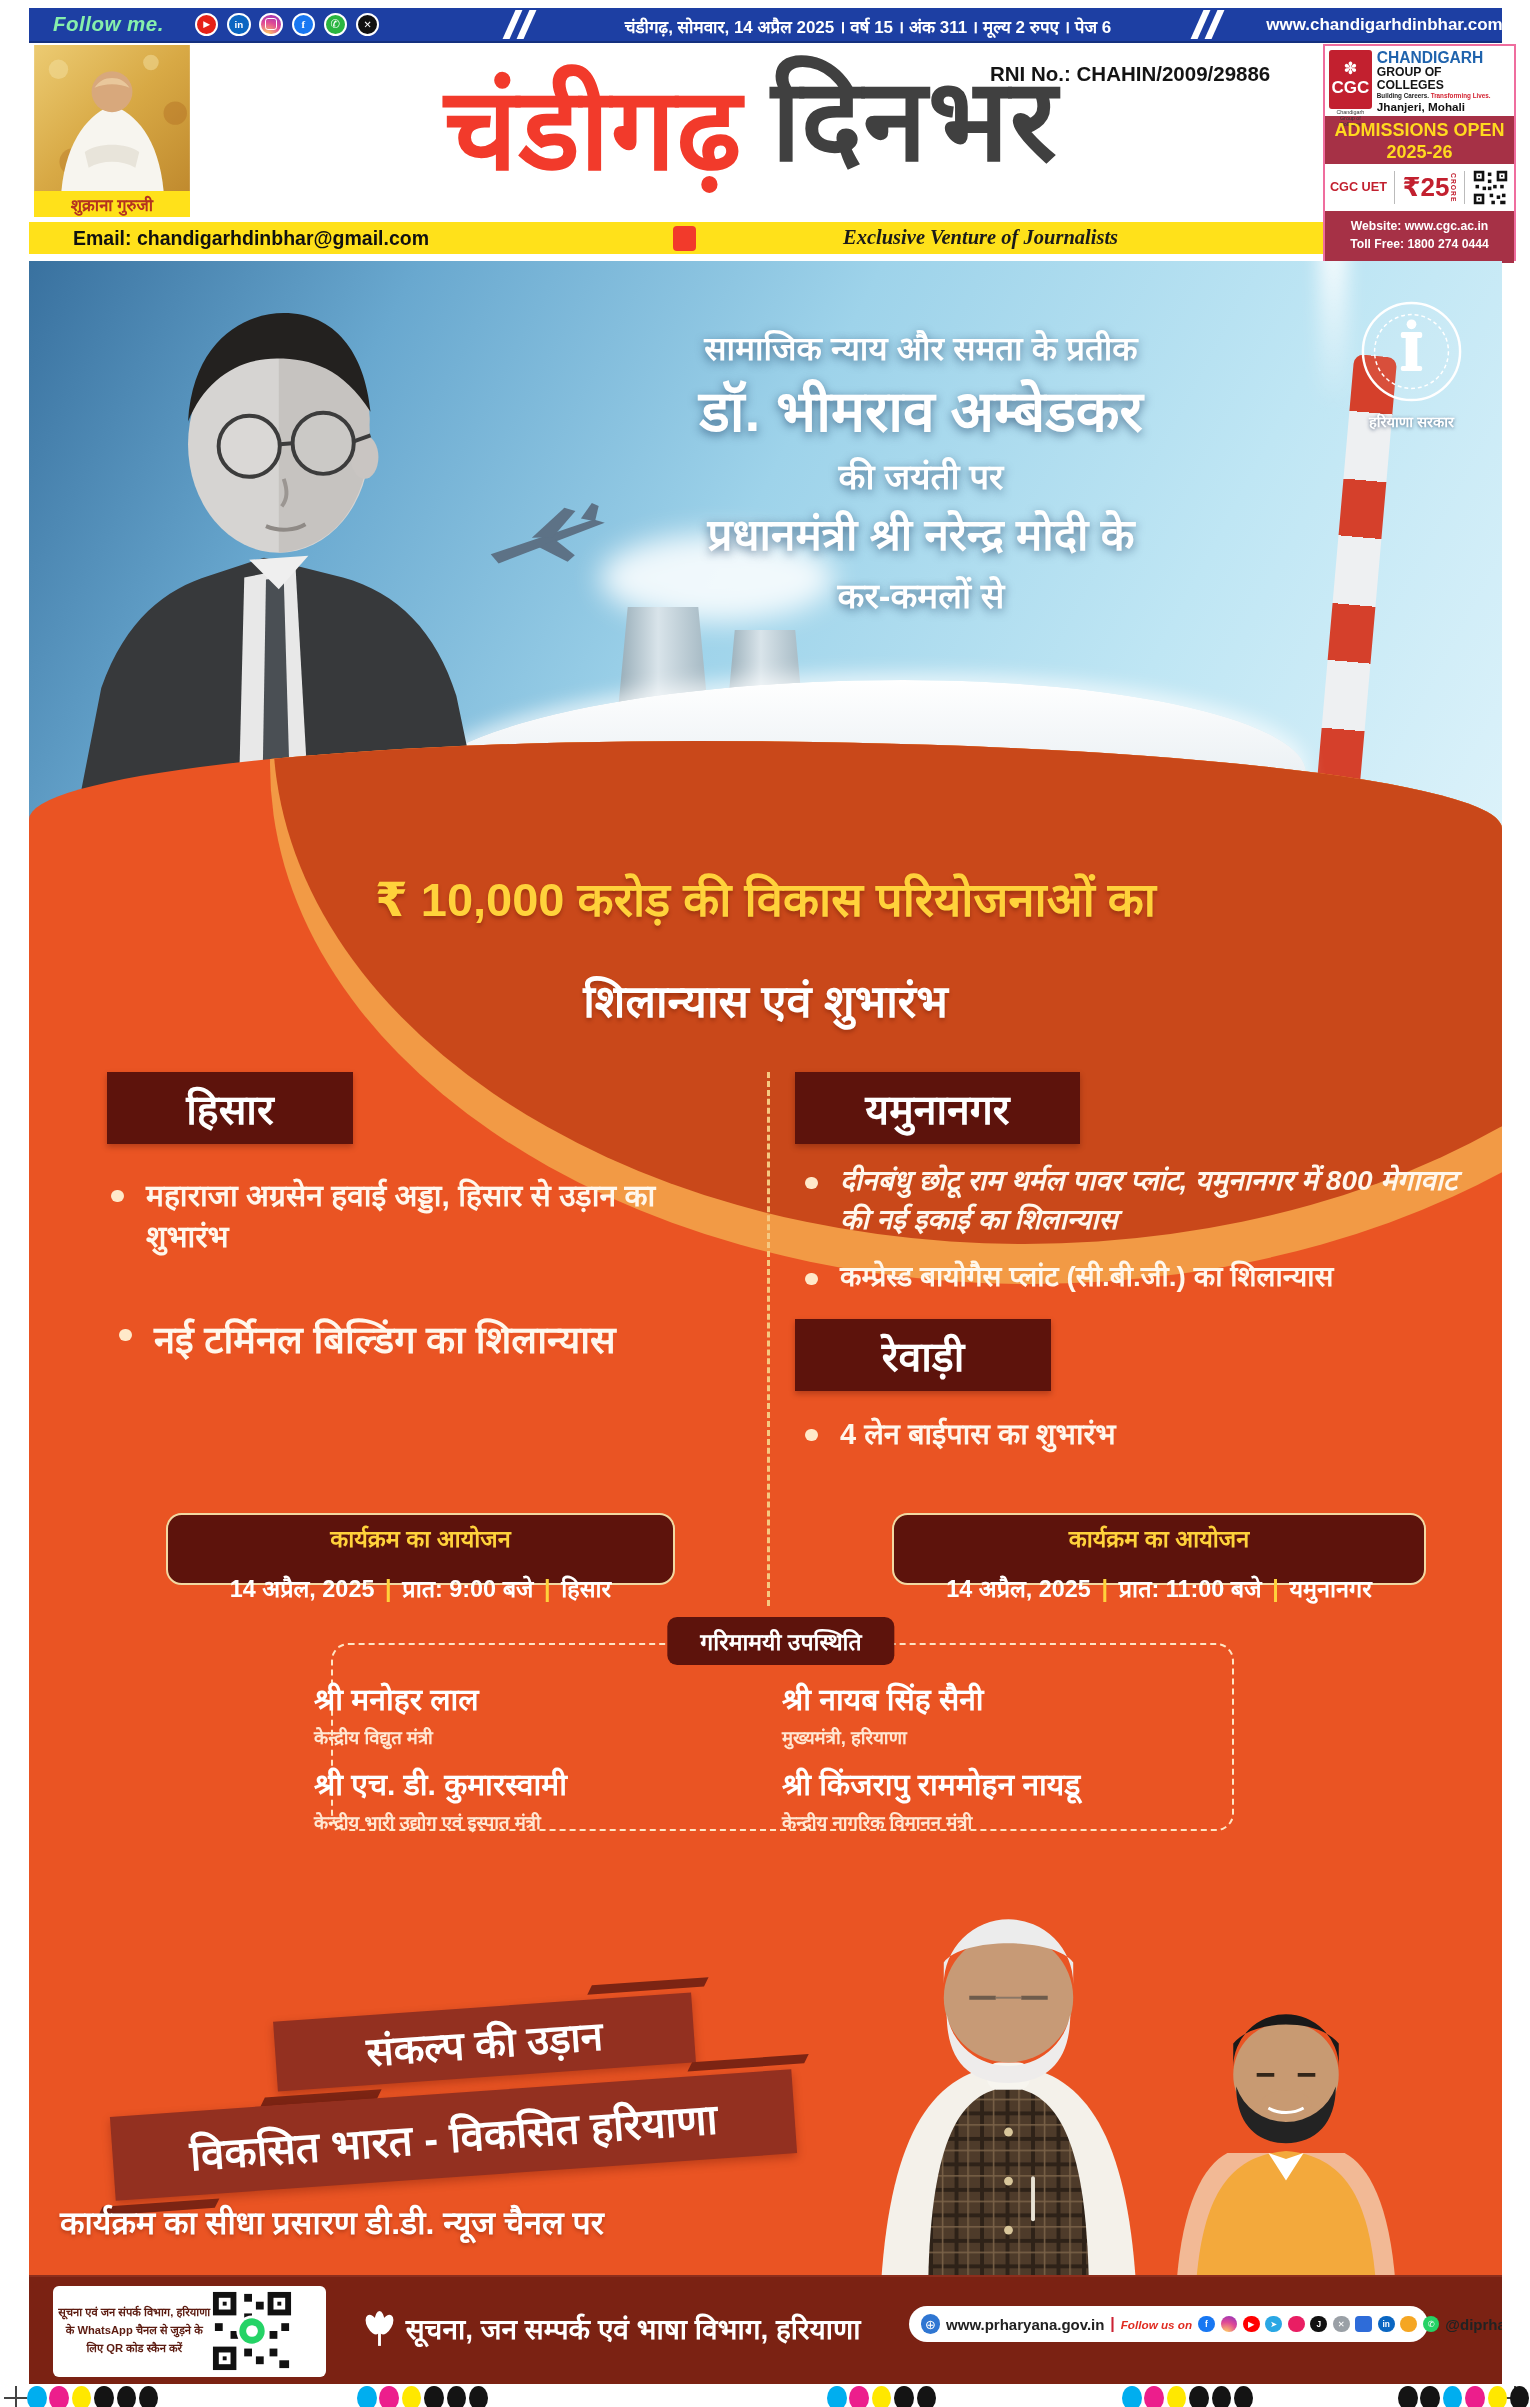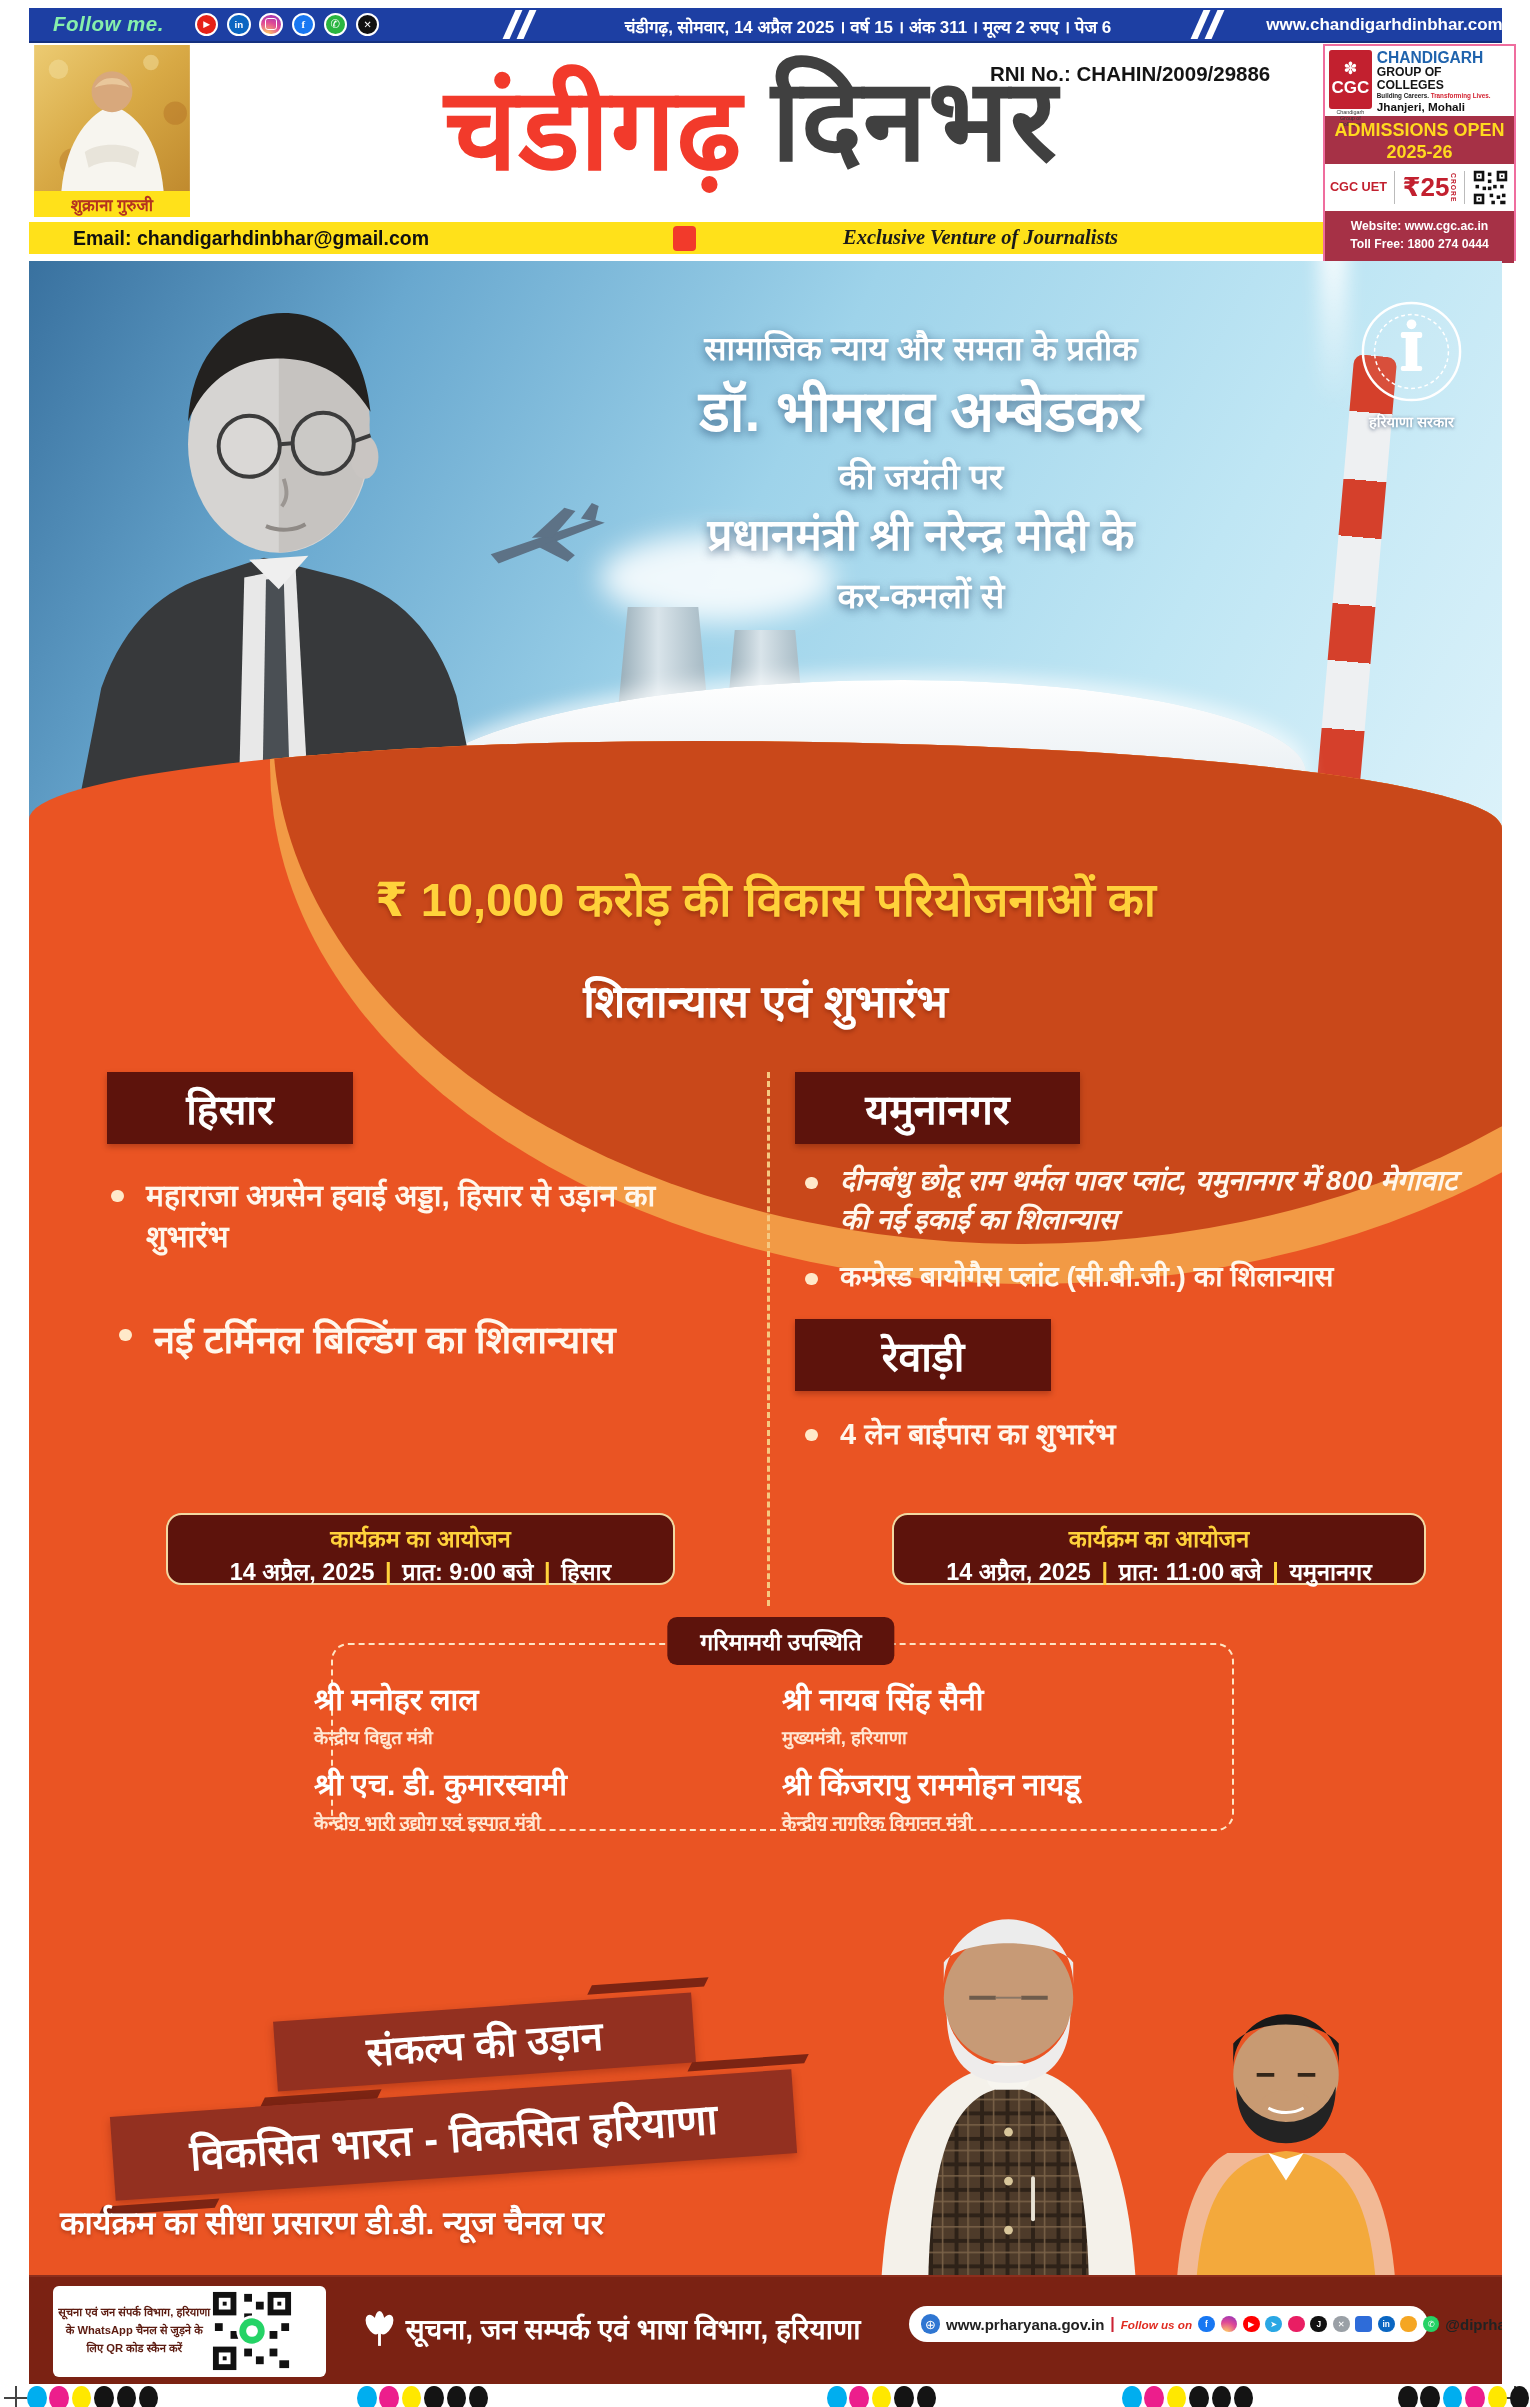--- a/index.html
+++ b/index.html
@@ -116,21 +116,21 @@
   .hb2{left:125px;top:1053px;width:546px;font-size:38px;}
   .yb1{left:811px;top:901px;width:644px;font-size:28px;font-style:italic;}
   .yb2{left:811px;top:997px;width:663px;font-size:28px;}
   .rb1{left:811px;top:1153px;width:605px;font-size:29px;}
 
   .event{background:#5d130c;border:2px solid #f2d9a2;border-radius:15.6px;text-align:center;padding-top:6.8px;
       box-sizing:border-box;}
   .ev1{left:137px;top:1252px;width:509px;height:72px;}
   .ev2{left:863px;top:1252px;width:534px;height:72px;}
   .event .t{color:#ffd23b;font-size:23.4px;font-weight:900;}
-  .event .l{color:#fff;font-size:23.4px;font-weight:800;margin-top:1px;}
+  .event .l{color:#fff;font-size:23.4px;font-weight:800;margin-top:18px;}
   .sep{color:#ffd23b;padding:0 10.7px;font-weight:900;}
 
   .dig-box{left:302px;top:1382px;width:903px;height:188px;border:2.9px dashed #ffe6c4;border-radius:17.6px;box-sizing:border-box;}
   .dig-pill{left:752px;top:1356px;transform:translateX(-50%);background:#5d130c;color:#fff;font-size:23px;
       font-weight:900;padding:7.8px 33px;border-radius:9.8px;white-space:nowrap;}
   .person{width:449px;}
   .person .nm{font-size:30px;font-weight:900;color:#fff;}
   .person .rl{font-size:18.5px;font-weight:700;color:#ffe7d2;margin-top:4.9px;}
   .p0{left:285px;top:1417px;} .p1{left:753px;top:1417px;}
   .p2{left:285px;top:1502px;} .p3{left:753px;top:1502px;}

